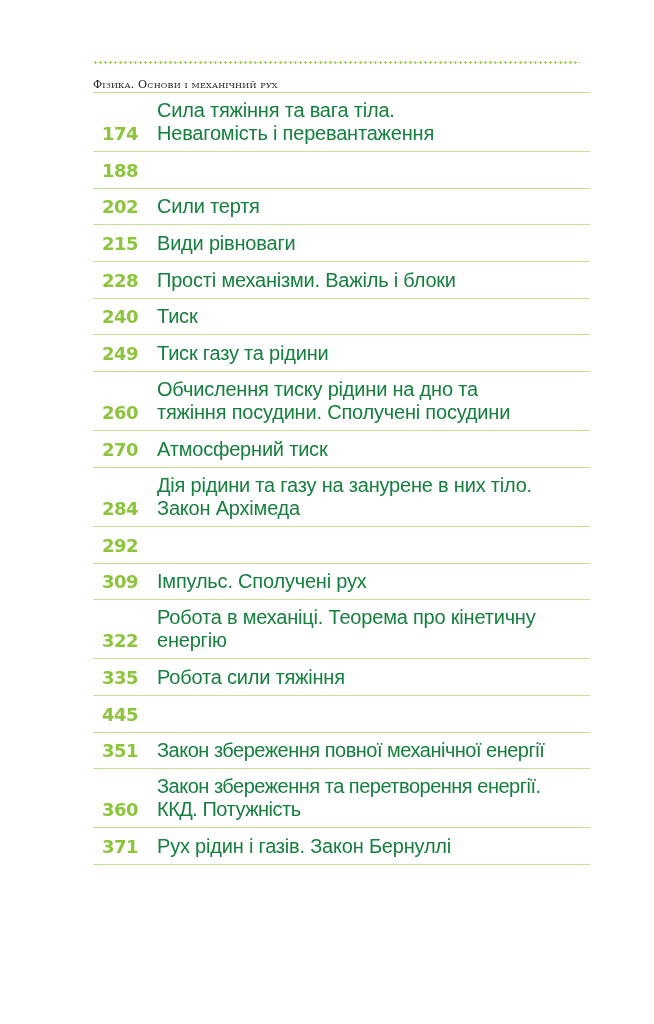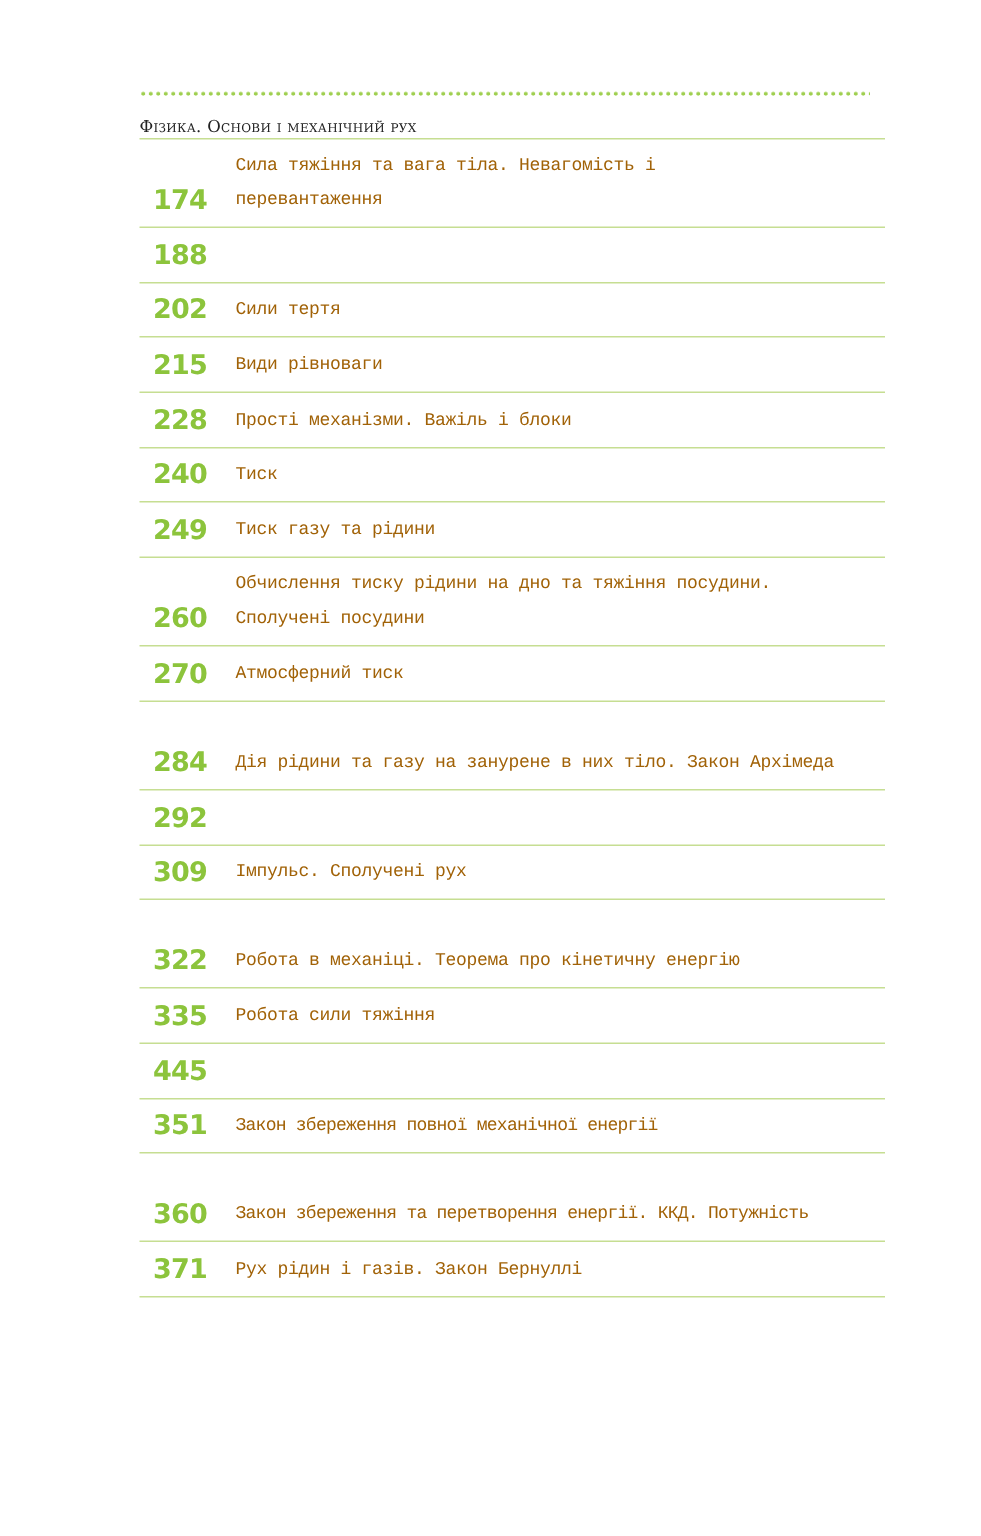--- a/index.html
+++ b/index.html
@@ -30,22 +30,22 @@
       padding: 7px 0 6px 0; box-sizing: border-box;
     }
     .row.single { height: 36.7px; }
     .row.double { height: 59px; }
     .num {
       width: 64px; flex: 0 0 64px; padding-left: 9px; box-sizing: border-box;
       font-family: "DejaVu Sans", sans-serif; font-weight: bold;
       font-size: 18px; color: #8cc43c; line-height: 22px; letter-spacing: -0.5px;
     }
     .title {
-      font-size: 12px; color: #a16207; line-height: 23px;
-      font-family: Liberation Mono, monospace; letter-spacing: -0.2px;
+      font-size: 20px; color: #15803d; line-height: 23px;
+      font-family: Liberation Sans, sans-serif; letter-spacing: -0.2px;
       padding-right: 8px;
     }
   </style>
 </head>
 <body>
 
 <div class="running-head">Фізика. Основи і механічний рух</div>
 <div class="dots"></div>
 
 <div class="toc">

